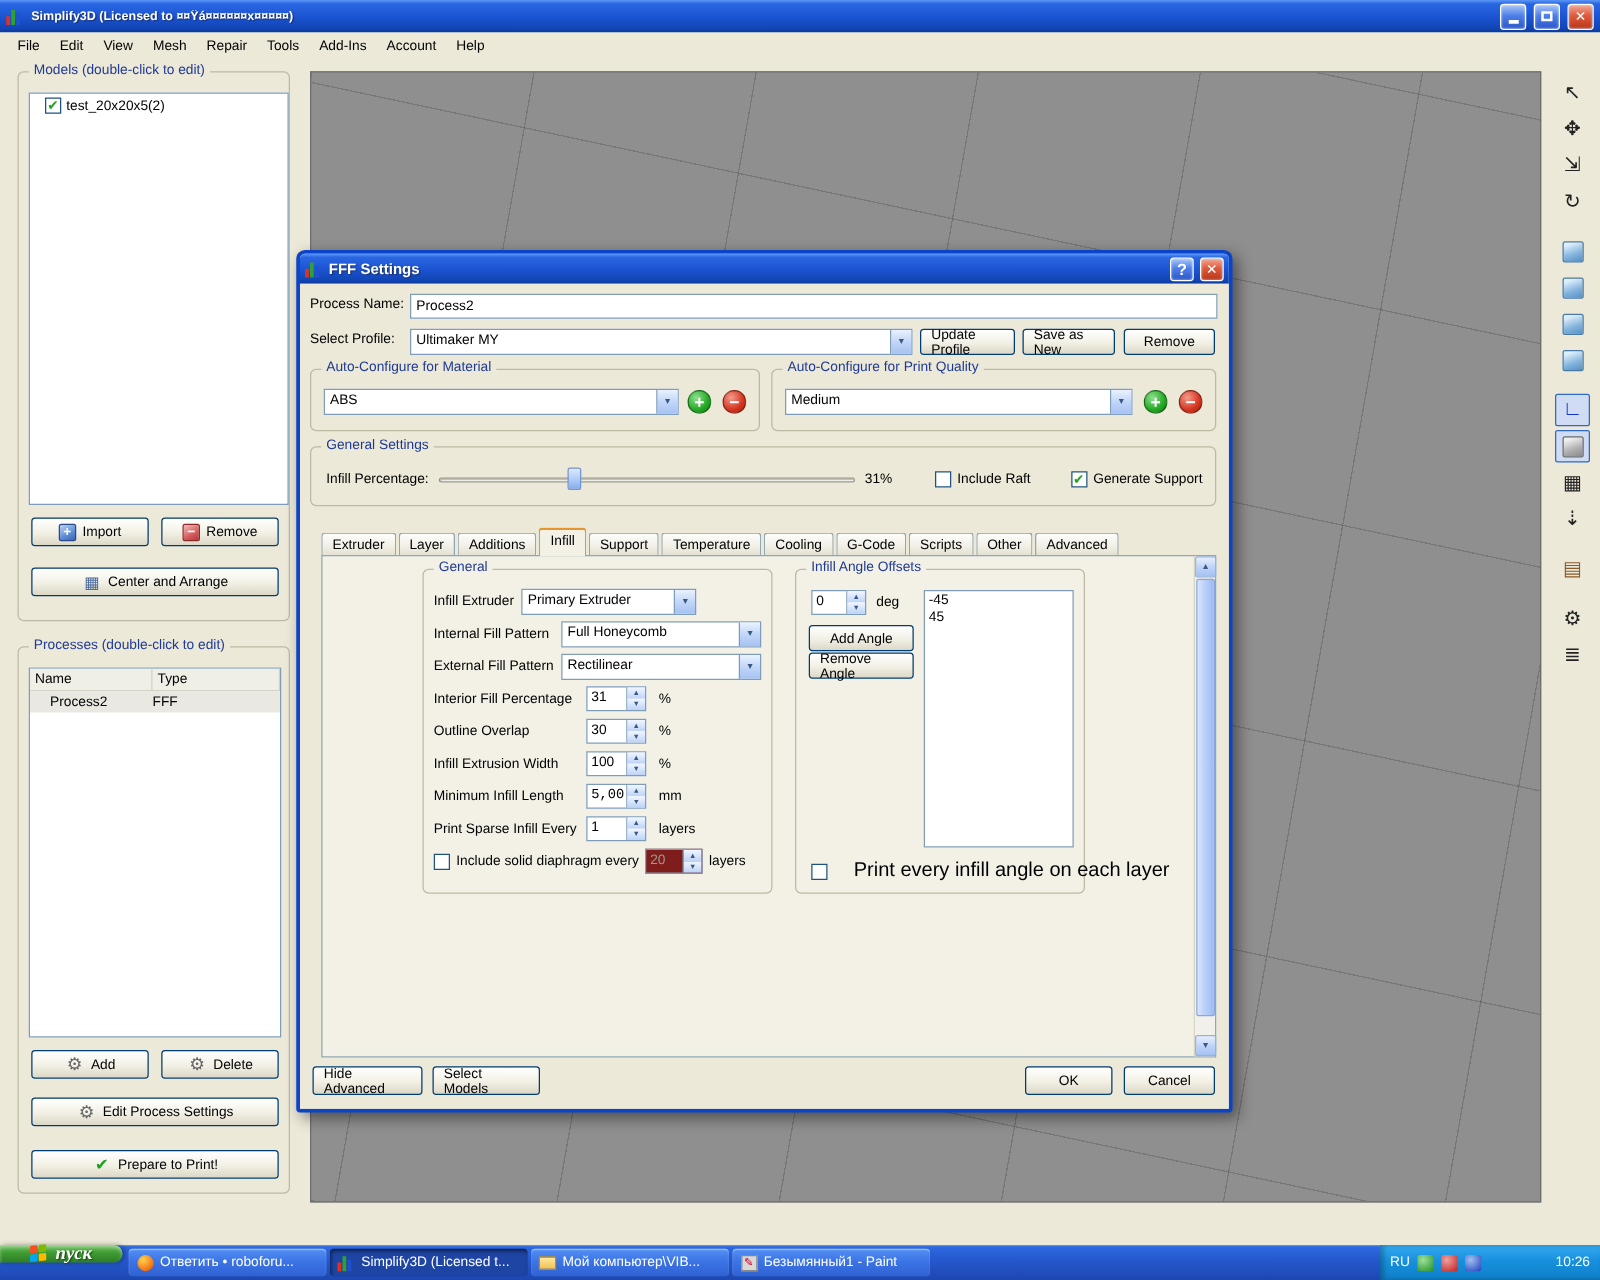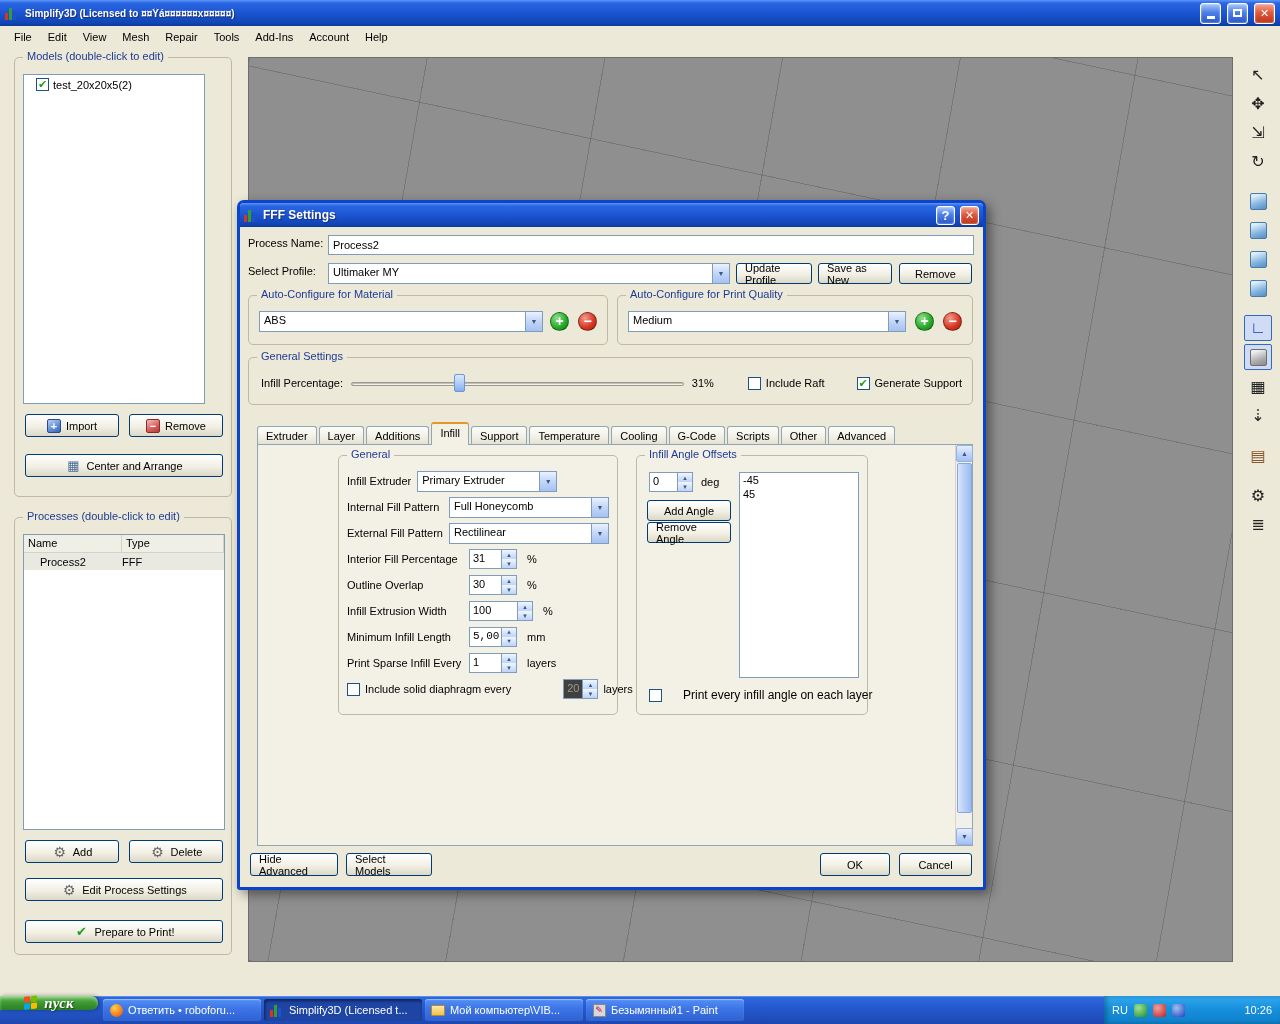--- a/index.html
+++ b/index.html
@@ -51,21 +51,21 @@
   .combo .arrow { width:17px; border-left:1px solid #7f9db9;
     background:linear-gradient(#eaf2fe,#c2d6f8 50%,#a6c2f2); display:flex; align-items:center; justify-content:center; }
   .combo .arrow::after { content:"▼"; font-size:7px; color:#3a5a84; }
   .spin { border:1px solid #7f9db9; background:#fff; height:20px; display:flex; }
   .spin .num { flex:1; padding:2px 3px; overflow:hidden; }
   .spin .sbtns { width:15px; display:flex; flex-direction:column; border-left:1px solid #7f9db9; }
   .spin .sbtns span { flex:1; display:flex; align-items:center; justify-content:center;
     background:linear-gradient(#f0f6ff,#bed3f7); }
   .spin .up::after { content:"▲"; font-size:6px; color:#3a5a84; }
   .spin .dn::after { content:"▼"; font-size:6px; color:#3a5a84; }
-  .spin.disabled { background:#404040;margin-left:47px; }
+  .spin.disabled { background:#7f1d1d; }
   .spin.disabled .num { color:#9c9a8c; }
   .cbrow { display:flex; align-items:center; gap:5px; white-space:nowrap; }
   .cb { width:13px; height:13px; min-width:13px; background:#fff; border:1px solid #1d5281;
     display:flex; align-items:center; justify-content:center; }
   .cb.checked::after { content:"✔"; color:#21a121; font-size:11px; font-weight:bold; }
   .circle-btn { width:19px; height:19px; border-radius:50%; color:#fff; font-weight:bold; font-size:14px;
     display:flex; align-items:center; justify-content:center; border:1px solid rgba(0,0,0,.35); }
   .circle-btn.plus { background:radial-gradient(circle at 35% 30%,#8fe08f,#24a824 60%,#157815); }
   .circle-btn.plus::after { content:"+"; margin-top:-2px; }
   .circle-btn.minus { background:radial-gradient(circle at 35% 30%,#f49c8c,#d43420 60%,#9c2410); }
@@ -209,21 +209,21 @@
   </div>
 
   <div class="workarea">
 
     <div class="viewport"></div>
 
     <div class="left-panel">
 
       <div class="group" style="left:6px; top:9px; width:218px; height:440px;">
         <span class="legend">Models (double-click to edit)</span>
-        <div class="listbox" style="position:absolute; left:8px; top:16px; width:182px; height:330px;">
+        <div class="listbox" style="position:absolute; left:8px; top:16px; width:208px; height:330px;">
           <div class="modelrow">
             <span class="cb checked"></span>
             <span>test_20x20x5(2)</span>
           </div>
         </div>
         <div class="btn" style="position:absolute; left:10px; top:356px; width:94px;">
           <span class="cube-ico">+</span>
           <span>Import</span>
         </div>
         <div class="btn" style="position:absolute; left:114px; top:356px; width:94px;">
@@ -453,21 +453,21 @@
                 <span class="num">30</span>
                 <span class="sbtns">
                     <span class="up"></span>
                     <span class="dn"></span>
                   </span>
               </div>
               <span style="margin-left:10px;">%</span>
             </div>
             <div class="frow">
               <span class="flabel" style="width:122px;">Infill Extrusion Width</span>
-              <div class="spin" style="width:64px;">
+              <div class="spin" style="width:48px;">
                 <span class="num">100</span>
                 <span class="sbtns">
                     <span class="up"></span>
                     <span class="dn"></span>
                   </span>
               </div>
               <span style="margin-left:10px;">%</span>
             </div>
             <div class="frow">
               <span class="flabel" style="width:122px;">Minimum Infill Length</span>
@@ -523,21 +523,21 @@
             </div>
           <div class="btn" style="position:absolute; left:10px; top:66px; width:84px; height:21px;">
               <span>Remove Angle</span>
             </div>
           <div class="listbox anglelist" style="position:absolute; left:102px; top:16px; width:120px; height:206px;">
             <div>-45</div>
             <div>45</div>
           </div>
           <div class="cbrow" style="position:absolute; left:12px; top:232px;">
             <span class="cb"></span>
-            <span style="font-size:12px;padding-left:16px;">Print every infill angle on each layer</span>
+            <span style="font-size:16px;padding-left:16px;">Print every infill angle on each layer</span>
           </div>
         </div>
 
         <div class="vscroll">
           <span class="sb-btn up"></span>
           <span class="sb-thumb" style="top:18px; height:350px;"></span>
           <span class="sb-btn dn"></span>
         </div>
       </div>
 

